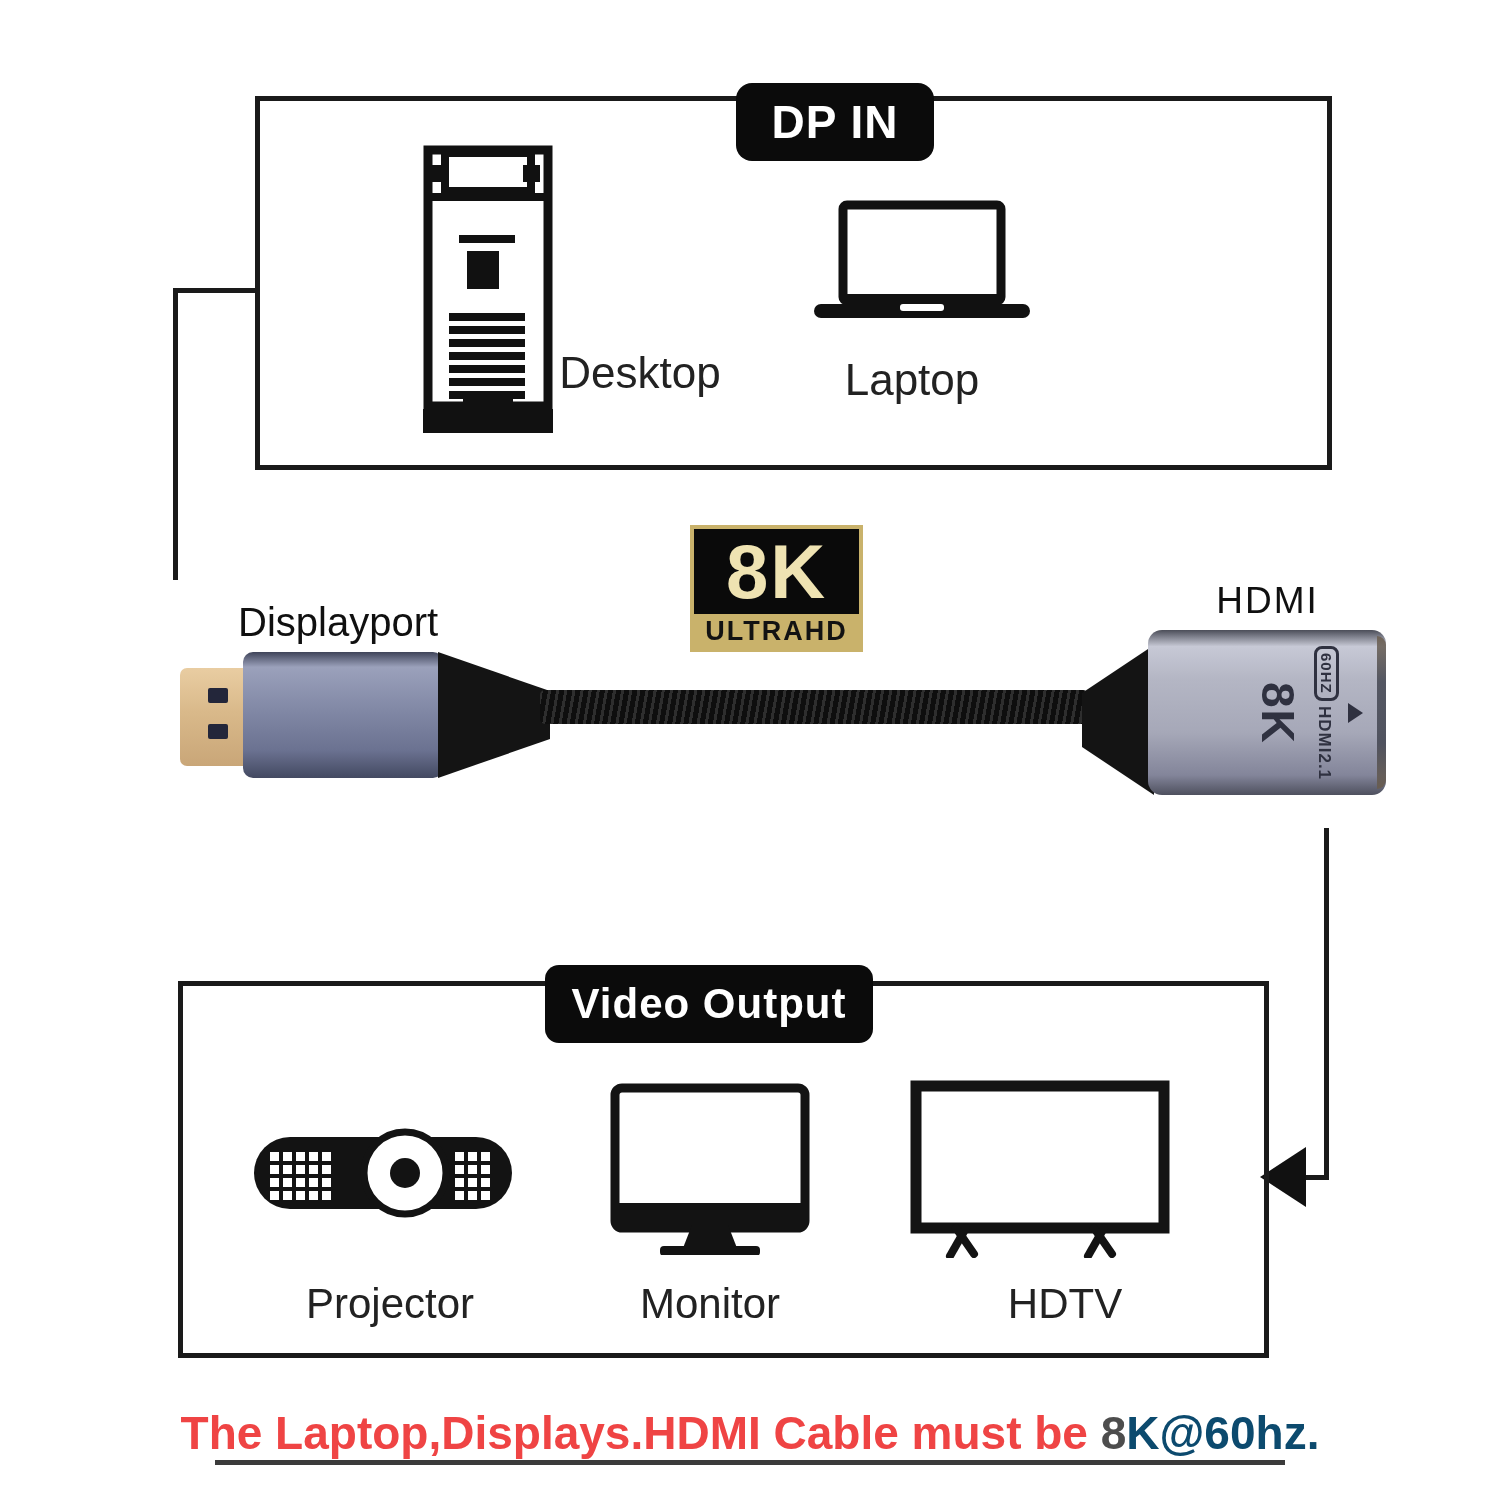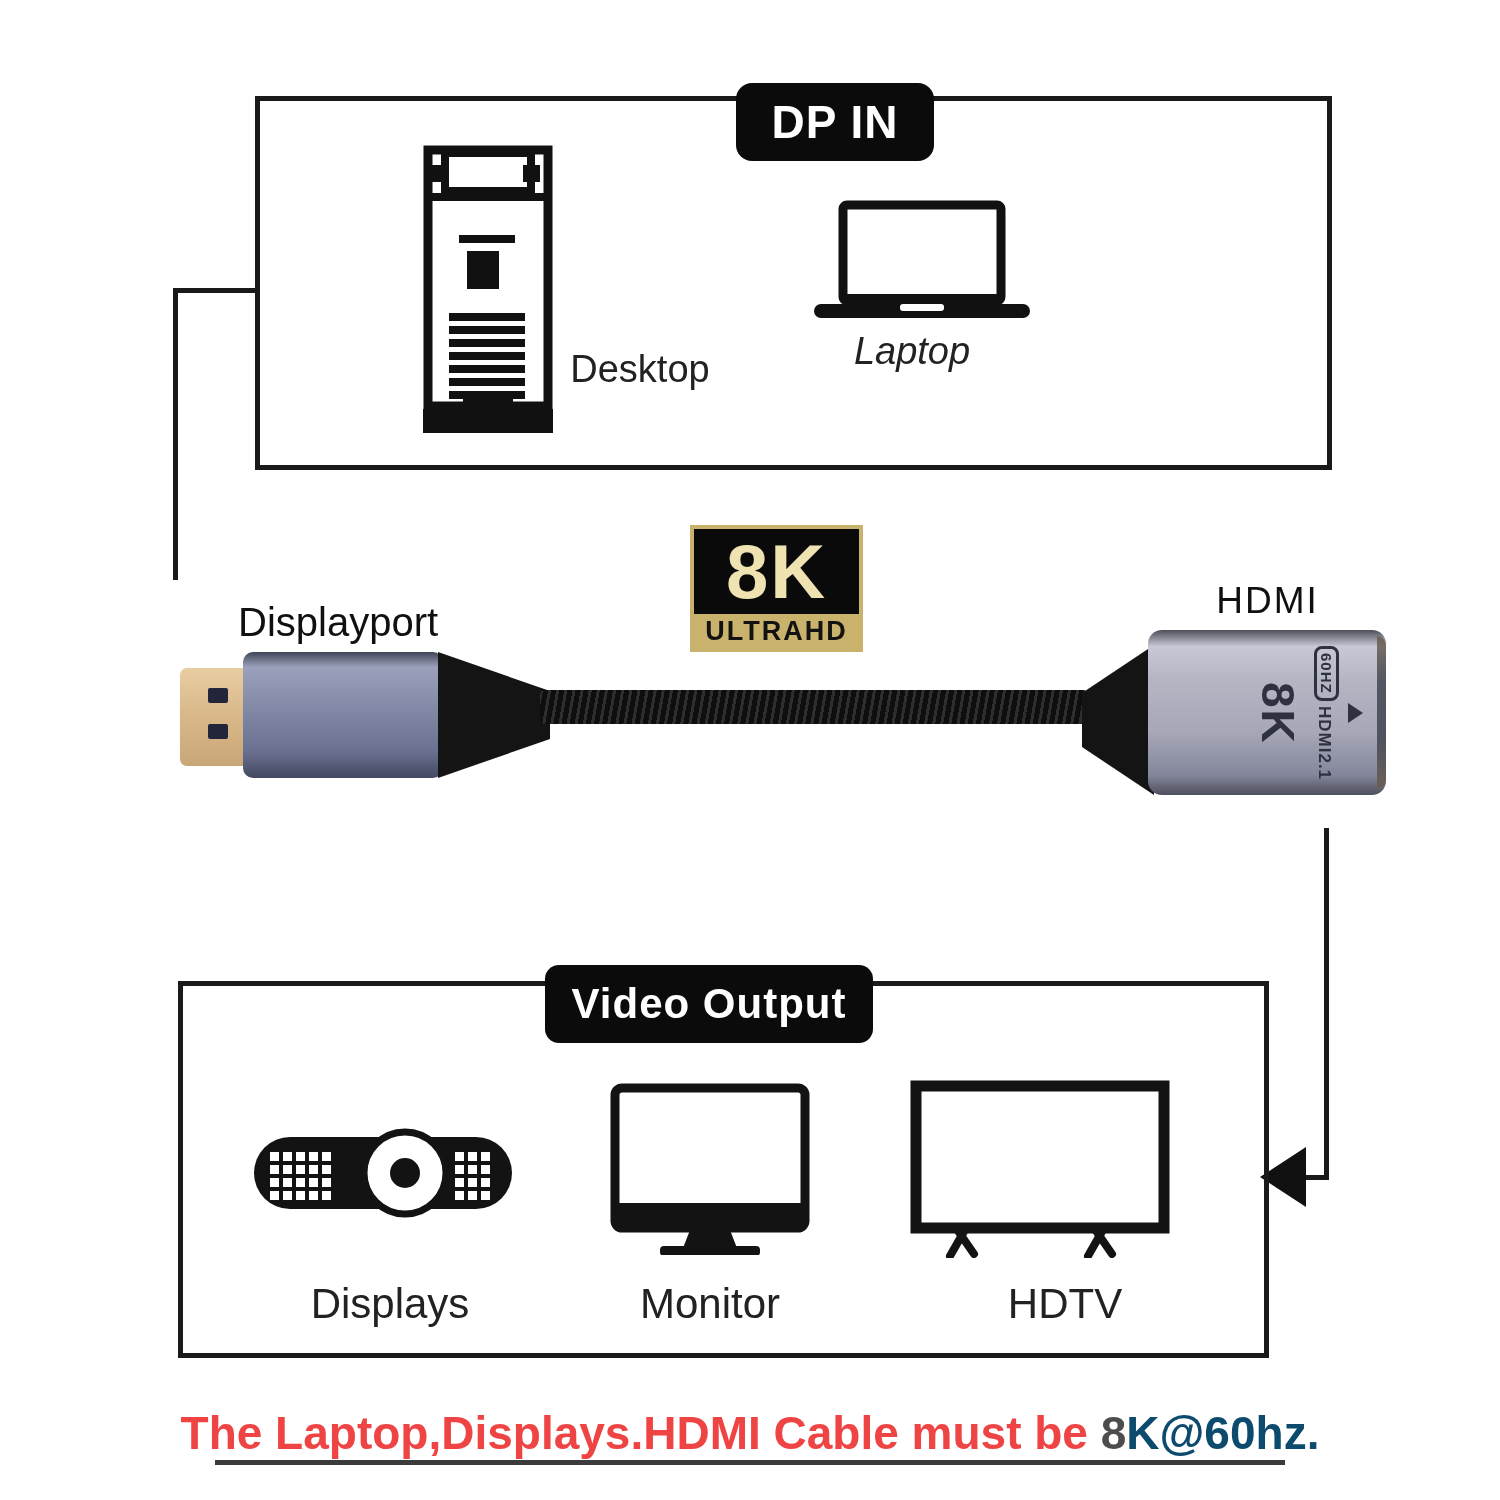--- a/index.html
+++ b/index.html
@@ -17,21 +17,21 @@
     border-right:46px solid #111;
   }
   
   .section-badge{
     position:absolute;background:#0b0b0b;border-radius:16px;
     display:flex;align-items:center;justify-content:center;
     color:#ffffff;font-weight:700;letter-spacing:1px;margin-top:19px;
   }
   
   .dev-label{
-    position:absolute;text-align:center;font-size:38px;font-weight:500;color:#222;
+    position:absolute;text-align:center;font-size:44px;font-weight:500;color:#222;
   }
   .bold-label{position:absolute;text-align:center;font-weight:400;color:#101010;}
   
   .badge8k{
     position:absolute;left:690px;top:525px;width:165px;height:119px;
     border:4px solid #c9b26b;background:#0a0a0a;
   }
   .badge8k-top{
     height:85px;display:flex;align-items:center;justify-content:center;
     color:#efe3b2;font-size:76px;font-weight:700;letter-spacing:2px;
@@ -130,21 +130,21 @@
   <div class="dev-label" style="left:555px;top:348px;width:170px;">Desktop</div>
 
   <div class="abs" style="left:812px;top:200px;width:220px;height:120px;">
     <svg width="220" height="120" viewBox="0 0 220 120">
       <rect x="31" y="5" width="158" height="96" rx="4" fill="#fff" stroke="#111" stroke-width="9"></rect>
       <rect x="31" y="94" width="158" height="14" fill="#111"></rect>
       <rect x="2" y="104" width="216" height="14" rx="7" fill="#111"></rect>
       <rect x="88" y="104" width="44" height="7" rx="3" fill="#fff"></rect>
     </svg>
   </div>
-  <div class="dev-label" style="left:837px;top:330px;width:150px;font-style:italic;">Laptop</div>
+  <div class="dev-label" style="left:837px;top:355px;width:150px;">Laptop</div>
 
   <div class="line" style="left:173px;top:288px;width:87px;height:5px;"></div>
   <div class="line" style="left:173px;top:288px;width:5px;height:292px;"></div>
 
   <div class="badge8k">
     <div class="badge8k-top">8K</div>
     <div class="badge8k-bottom">ULTRAHD</div>
   </div>
 
   <div class="bold-label" style="left:238px;top:600px;width:200px;font-size:40px;">Displayport</div>
@@ -235,21 +235,21 @@
       <rect x="6" y="6" width="248" height="142" fill="#fff" stroke="#131313" stroke-width="11"></rect>
       <g stroke="#131313" stroke-width="8" stroke-linecap="round" fill="none">
         <path d="M40,176 L56,148"></path>
           <path d="M46,148 L64,174"></path>
         <path d="M178,176 L194,148"></path>
           <path d="M184,148 L202,174"></path>
       </g>
     </svg>
   </div>
 
-  <div class="dev-label" style="left:295px;top:1280px;width:190px;font-size:42px;">Displays</div>
+  <div class="dev-label" style="left:295px;top:1280px;width:190px;font-size:42px;">Projector</div>
   <div class="dev-label" style="left:970px;top:1280px;width:190px;font-size:42px;">HDTV</div>
   <div class="dev-label" style="left:615px;top:1280px;width:190px;font-size:42px;">Monitor</div>
 
   <div class="caption">
     <span style="color:#ef4444;">The Laptop,Displays.HDMI Cable must be </span><span style="color:#4d4d4d;">8</span><span style="color:#0c4a6e;">K@60hz.</span>
   </div>
   <div class="line" style="left:215px;top:1460px;width:1070px;height:5px;background:#3b3b3b;"></div>
 
 </div>
 

